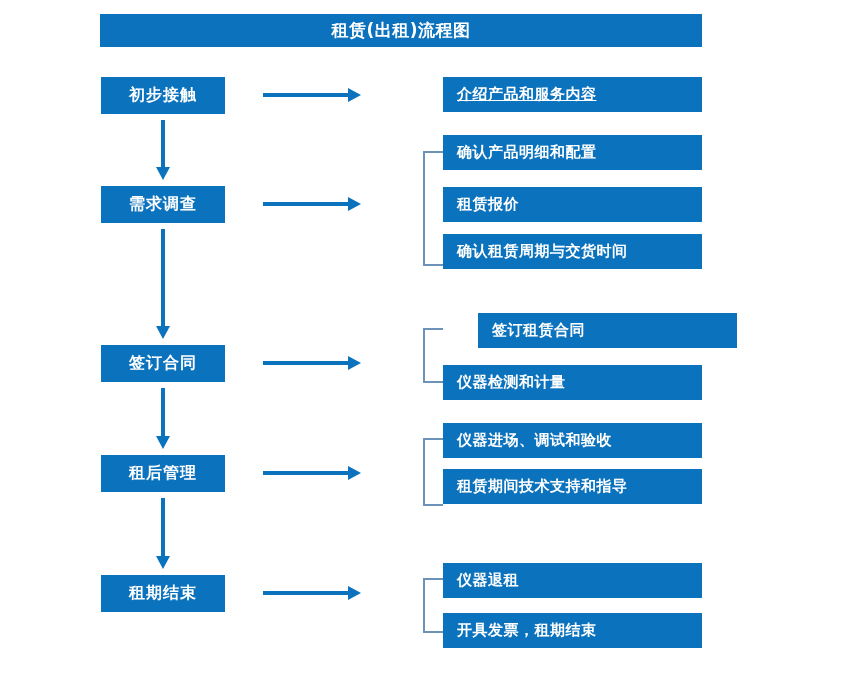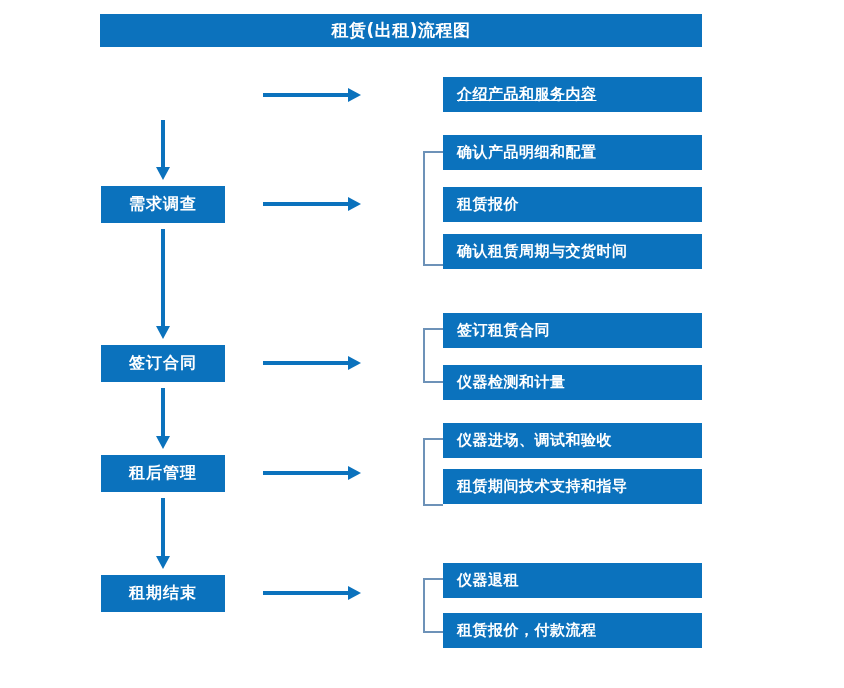--- a/index.html
+++ b/index.html
@@ -118,20 +118,21 @@
     box-sizing: border-box;
   }
 </style>
 </head>
 <body>
 
 <div id="canvas">
 
   <div class="title-bar">租赁(出租)流程图</div>
 
+  <div class="stage-box" style="top:77px;">初步接触</div>
   <div class="stage-box" style="top:186px;">需求调查</div>
   <div class="stage-box" style="top:345px;">签订合同</div>
   <div class="stage-box" style="top:455px;">租后管理</div>
   <div class="stage-box" style="top:575px;">租期结束</div>
 
   <div class="arrow-down" style="left:156px; top:120px; height:60px;">
     <div class="shaft" style="height:47px;"></div>
     <div class="head"></div>
   </div>
   <div class="arrow-down" style="left:156px; top:229px; height:110px;">
@@ -170,20 +171,20 @@
 
   <div class="bracket" style="top:151px; height:115px;"></div>
   <div class="bracket" style="top:328px; height:55px;"></div>
   <div class="bracket" style="top:438px; height:68px;"></div>
   <div class="bracket" style="top:578px; height:55px;"></div>
 
   <div class="detail-box" style="top:77px;text-decoration:underline;">介绍产品和服务内容</div>
   <div class="detail-box" style="top:135px;">确认产品明细和配置</div>
   <div class="detail-box" style="top:187px;">租赁报价</div>
   <div class="detail-box" style="top:234px;">确认租赁周期与交货时间</div>
-  <div class="detail-box" style="top:313px;">签订租赁合同</div>
+  <div class="detail-box" style="top:313px;margin-left:35px;">签订租赁合同</div>
   <div class="detail-box" style="top:365px;">仪器检测和计量</div>
   <div class="detail-box" style="top:423px;">仪器进场、调试和验收</div>
   <div class="detail-box" style="top:469px;">租赁期间技术支持和指导</div>
   <div class="detail-box" style="top:563px;">仪器退租</div>
-  <div class="detail-box" style="top:613px;">租赁报价，付款流程</div>
+  <div class="detail-box" style="top:613px;">开具发票，租期结束</div>
 
 </div>
 
 </body></html>

